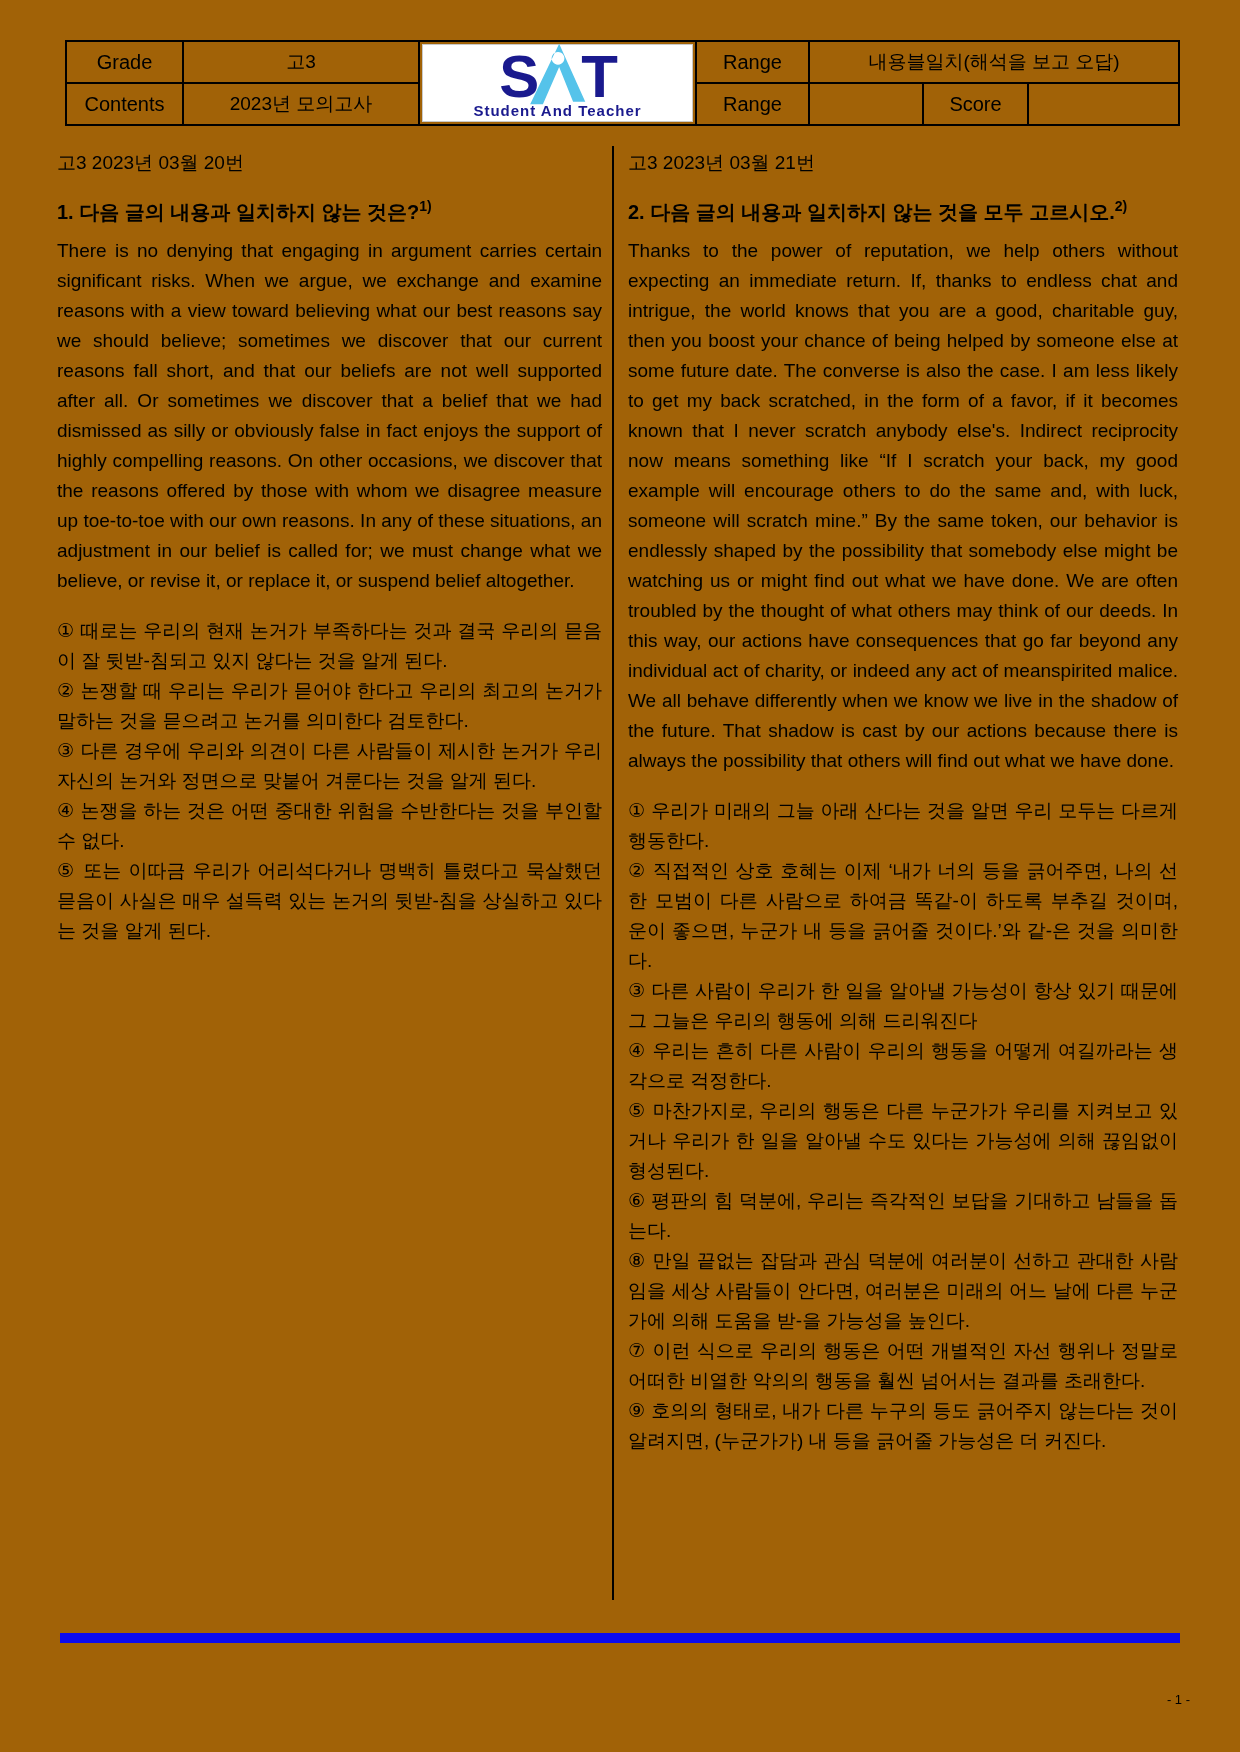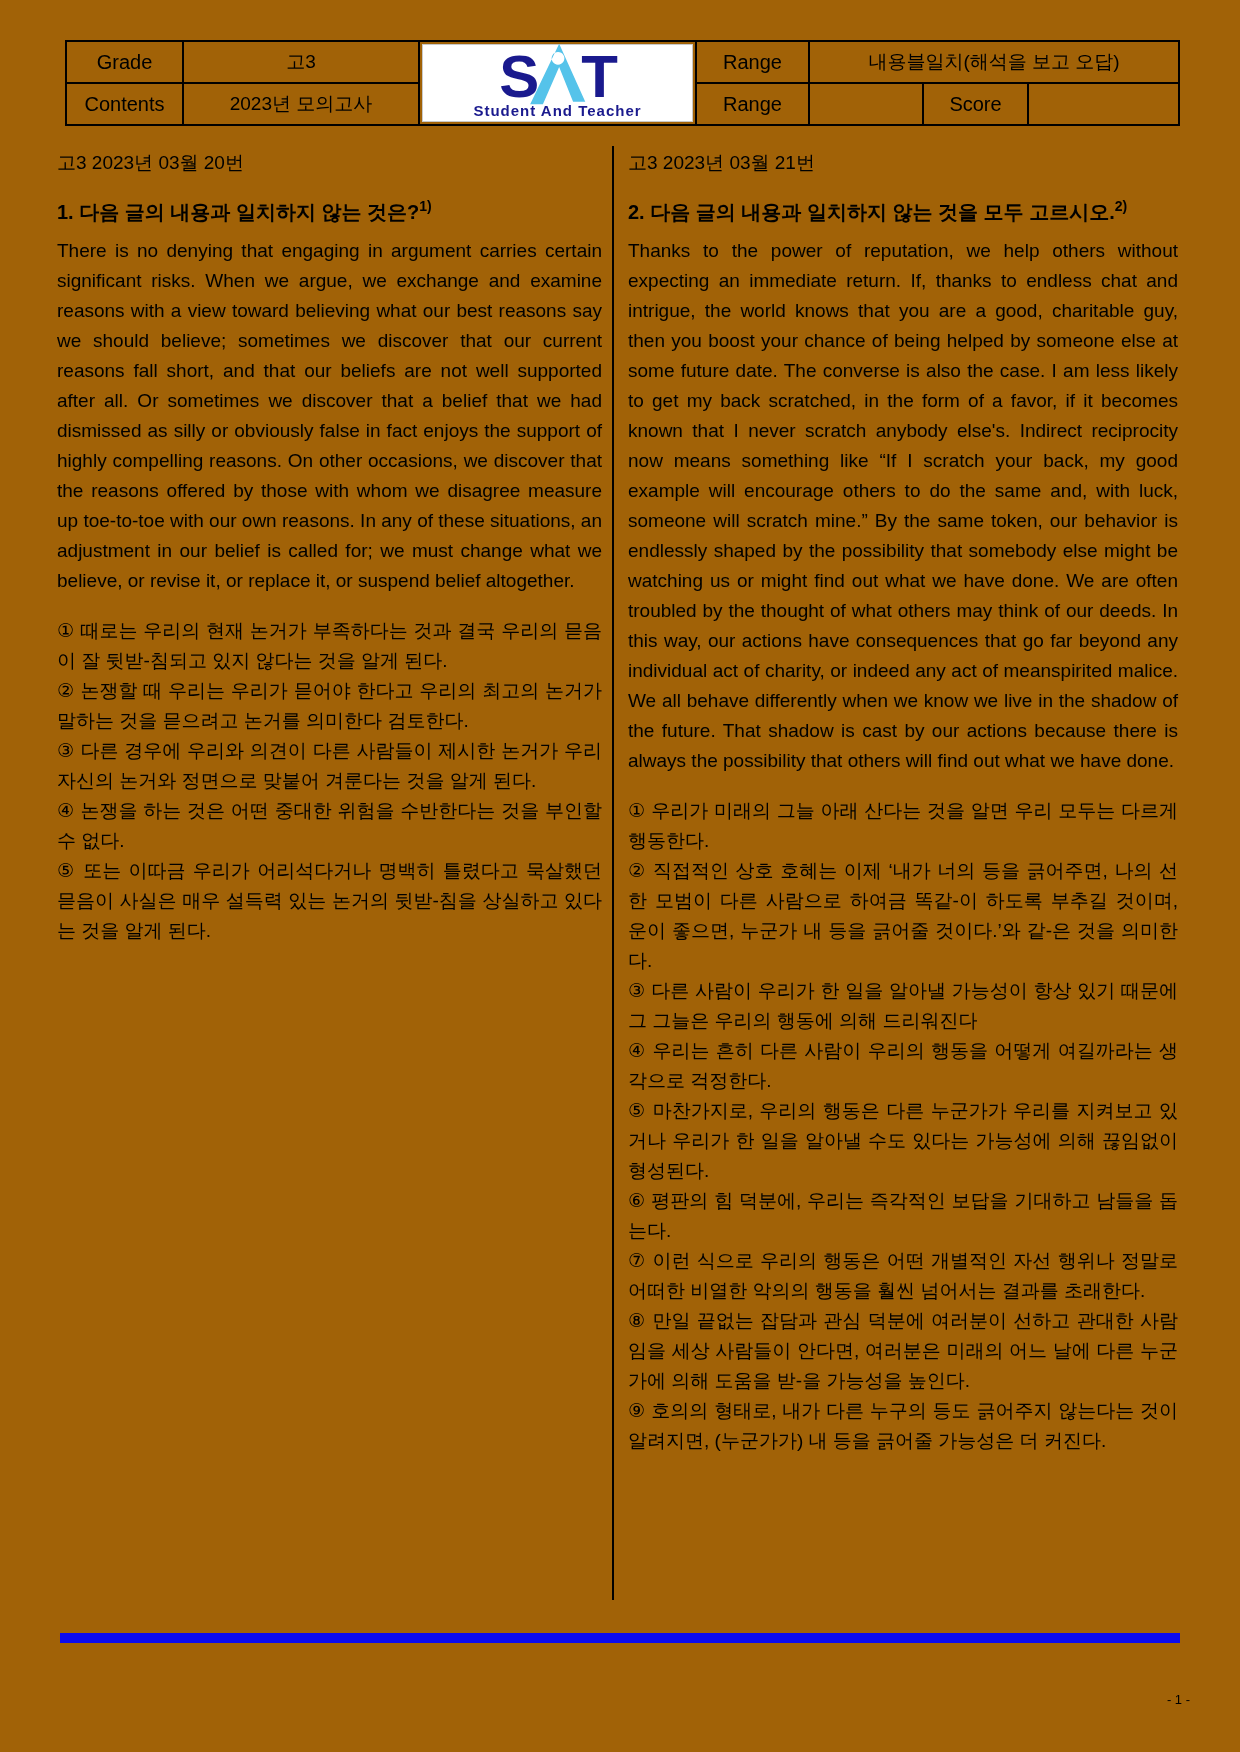--- a/index.html
+++ b/index.html
@@ -167,22 +167,22 @@
     <div class="q-source">고3 2023년 03월 21번</div>
     <div class="q-title"><span>2. 다음 글의 내용과 일치하지 않는 것을 모두 고르시오.</span><span class="q-note">2)</span></div>
     <p class="passage">Thanks to the power of reputation, we help others without expecting an immediate return. If, thanks to endless chat and intrigue, the world knows that you are a good, charitable guy, then you boost your chance of being helped by someone else at some future date. The converse is also the case. I am less likely to get my back scratched, in the form of a favor, if it becomes known that I never scratch anybody else's. Indirect reciprocity now means something like “If I scratch your back, my good example will encourage others to do the same and, with luck, someone will scratch mine.” By the same token, our behavior is endlessly shaped by the possibility that somebody else might be watching us or might find out what we have done. We are often troubled by the thought of what others may think of our deeds. In this way, our actions have consequences that go far beyond any individual act of charity, or indeed any act of meanspirited malice. We all behave differently when we know we live in the shadow of the future. That shadow is cast by our actions because there is always the possibility that others will find out what we have done.</p>
     <div class="options">
         <p class="option">① 우리가 미래의 그늘 아래 산다는 것을 알면 우리 모두는 다르게 행동한다.</p>
         <p class="option">② 직접적인 상호 호혜는 이제 ‘내가 너의 등을 긁어주면, 나의 선한 모범이 다른 사람으로 하여금 똑같-이 하도록 부추길 것이며, 운이 좋으면, 누군가 내 등을 긁어줄 것이다.’와 같-은 것을 의미한다.</p>
         <p class="option">③ 다른 사람이 우리가 한 일을 알아낼 가능성이 항상 있기 때문에 그 그늘은 우리의 행동에 의해 드리워진다</p>
         <p class="option">④ 우리는 흔히 다른 사람이 우리의 행동을 어떻게 여길까라는 생각으로 걱정한다.</p>
         <p class="option">⑤ 마찬가지로, 우리의 행동은 다른 누군가가 우리를 지켜보고 있거나 우리가 한 일을 알아낼 수도 있다는 가능성에 의해 끊임없이 형성된다.</p>
         <p class="option">⑥ 평판의 힘 덕분에, 우리는 즉각적인 보답을 기대하고 남들을 돕는다.</p>
+        <p class="option">⑧ 만일 끝없는 잡담과 관심 덕분에 여러분이 선하고 관대한 사람임을 세상 사람들이 안다면, 여러분은 미래의 어느 날에 다른 누군가에 의해 도움을 받-을 가능성을 높인다.</p>
         <p class="option">⑦ 이런 식으로 우리의 행동은 어떤 개별적인 자선 행위나 정말로 어떠한 비열한 악의의 행동을 훨씬 넘어서는 결과를 초래한다.</p>
-        <p class="option">⑧ 만일 끝없는 잡담과 관심 덕분에 여러분이 선하고 관대한 사람임을 세상 사람들이 안다면, 여러분은 미래의 어느 날에 다른 누군가에 의해 도움을 받-을 가능성을 높인다.</p>
         <p class="option">⑨ 호의의 형태로, 내가 다른 누구의 등도 긁어주지 않는다는 것이 알려지면, (누군가가) 내 등을 긁어줄 가능성은 더 커진다.</p>
       </div>
   </div>
 
   <div class="footer-bar"></div>
   <div class="page-number">- 1 -</div>
 
 </div>
 
 </body></html>

